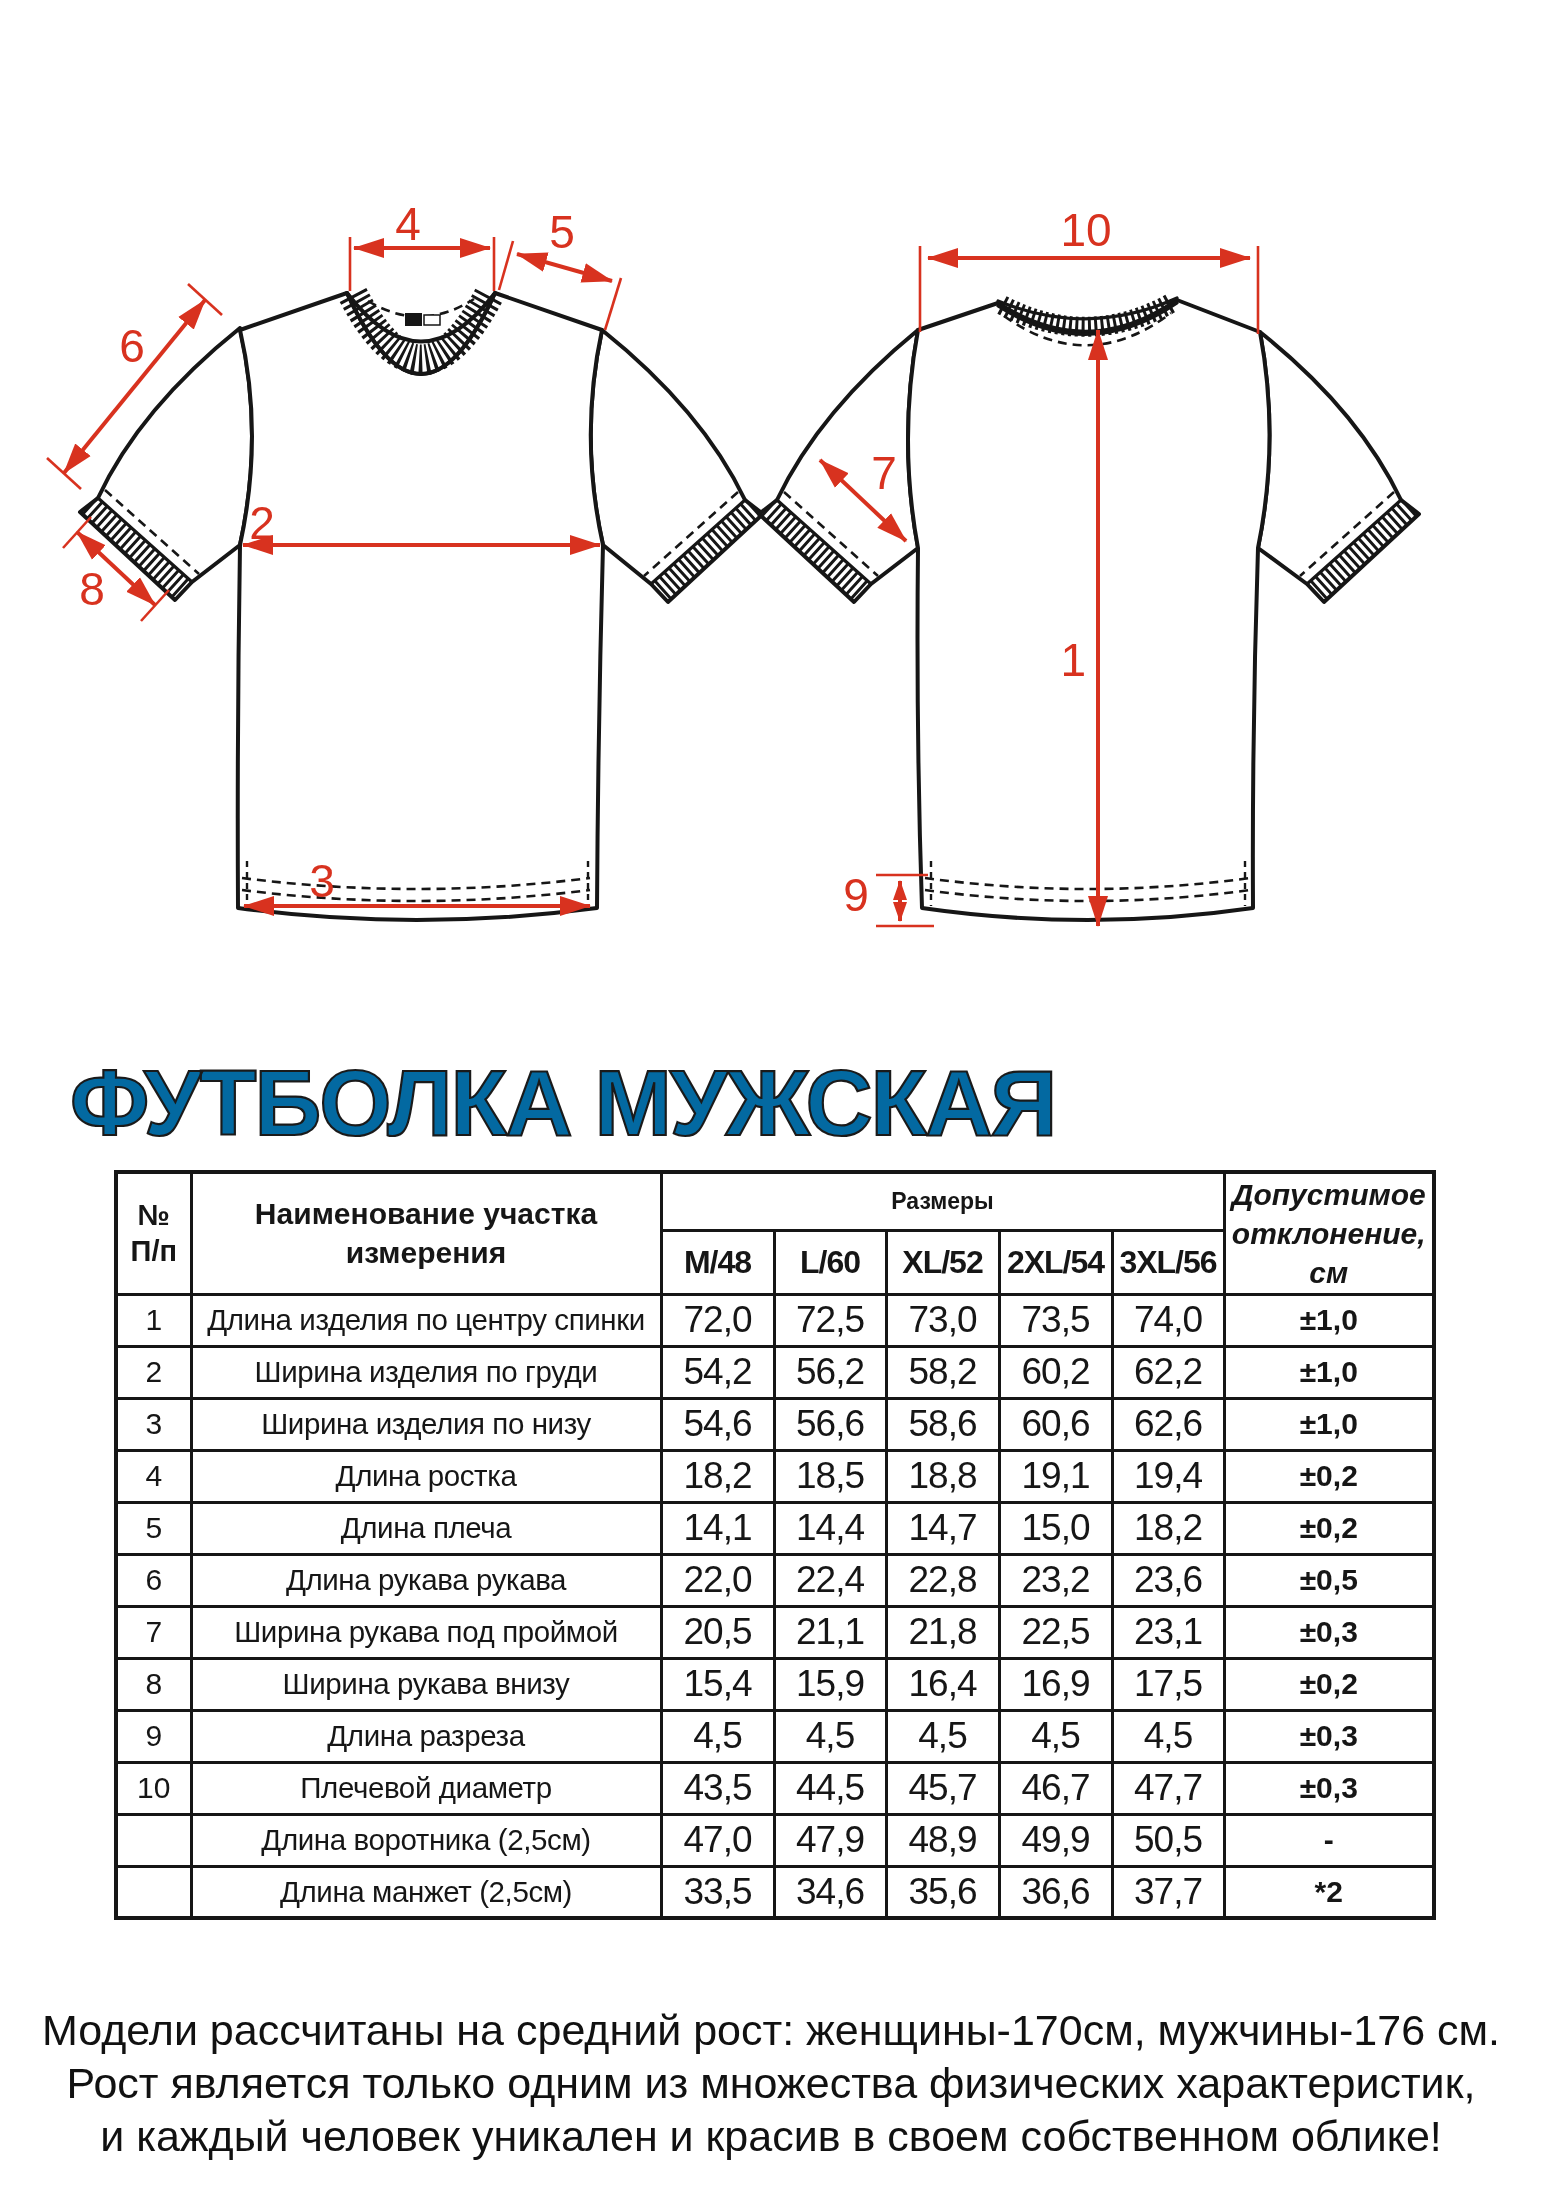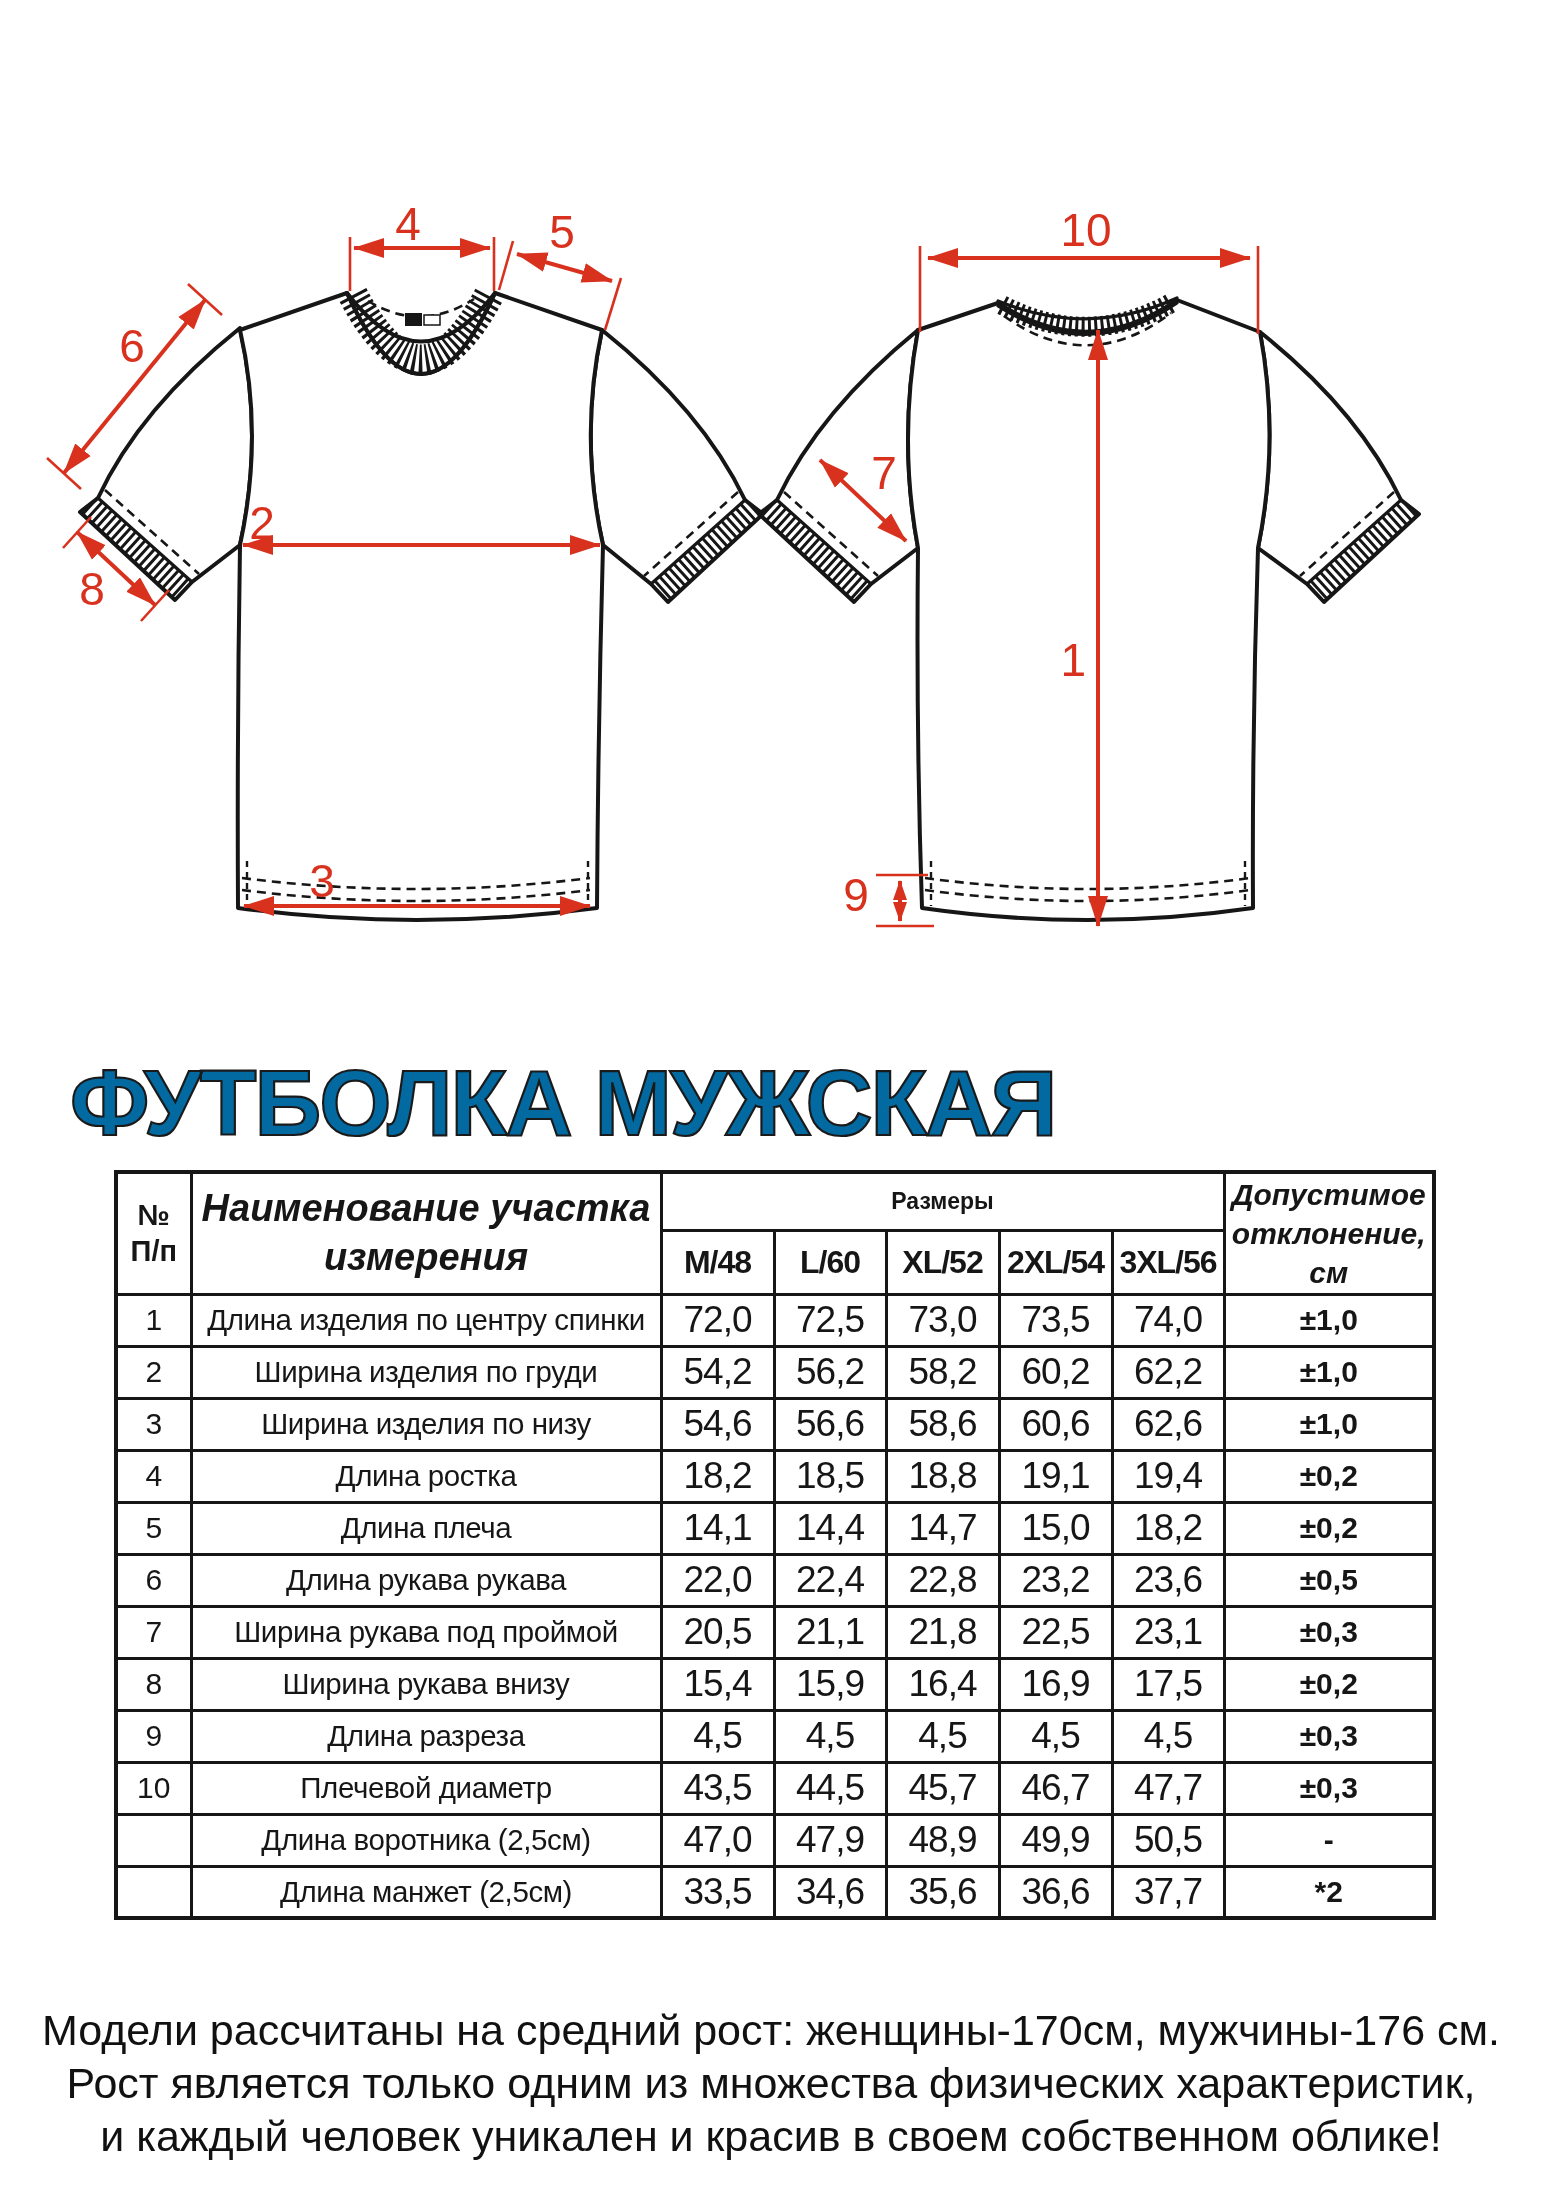--- a/index.html
+++ b/index.html
@@ -33,21 +33,21 @@
     position:absolute; left:114px; top:1170px; width:1318px;
     border-collapse:collapse; table-layout:fixed; background:#fff;
     border:4px solid var(--ink);
   }
   table.size th, table.size td {
     border:3px solid var(--ink); padding:0; text-align:center; vertical-align:middle;
     overflow:hidden;
   }
   th.h2b { border-bottom-width:6px; }
   .th-num  { font-size:29px; font-weight:bold; line-height:1.25; }
-  .th-name { font-size:38px; font-weight:bold; line-height:1.3;font-style:italic; }
+  .th-name { font-size:30px; font-weight:bold; line-height:1.3; }
   .th-group{ font-size:23px; font-weight:bold; height:58px; }
   .th-size { font-size:32px; font-weight:bold; height:64px; letter-spacing:-1px; }
   .th-dev  { font-size:30px; font-weight:bold; line-height:1.3; padding:0 8px;font-style:italic; }
   tbody tr { height:52px; }
   td.c-num  { font-size:30px; }
   td.c-name { text-align:left; padding-left:10px; font-size:29.5px; letter-spacing:-0.4px; }
   td.c-val  { font-size:37px; letter-spacing:-1px; }
   td.c-dev  { font-size:30px; font-weight:bold; }
 
   .footer {

